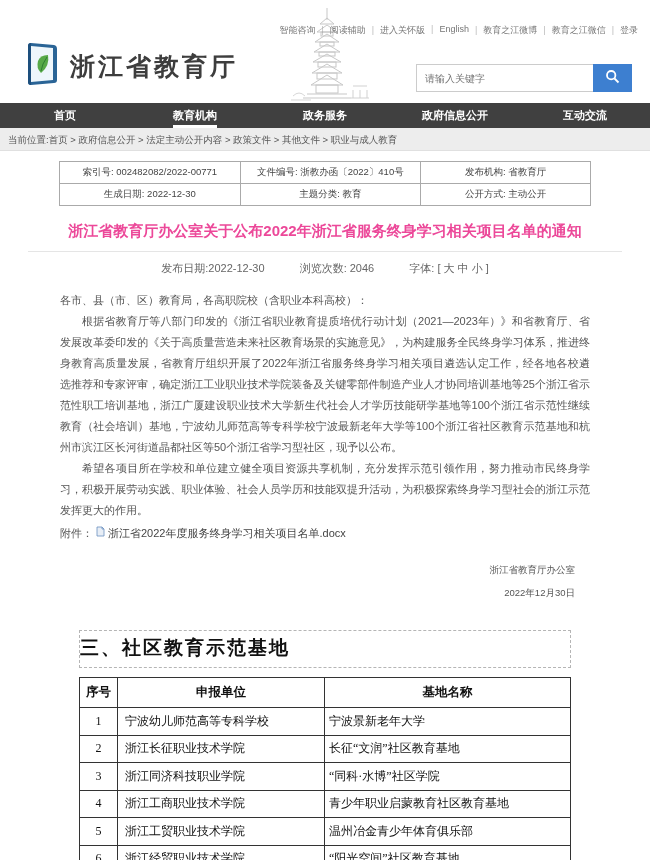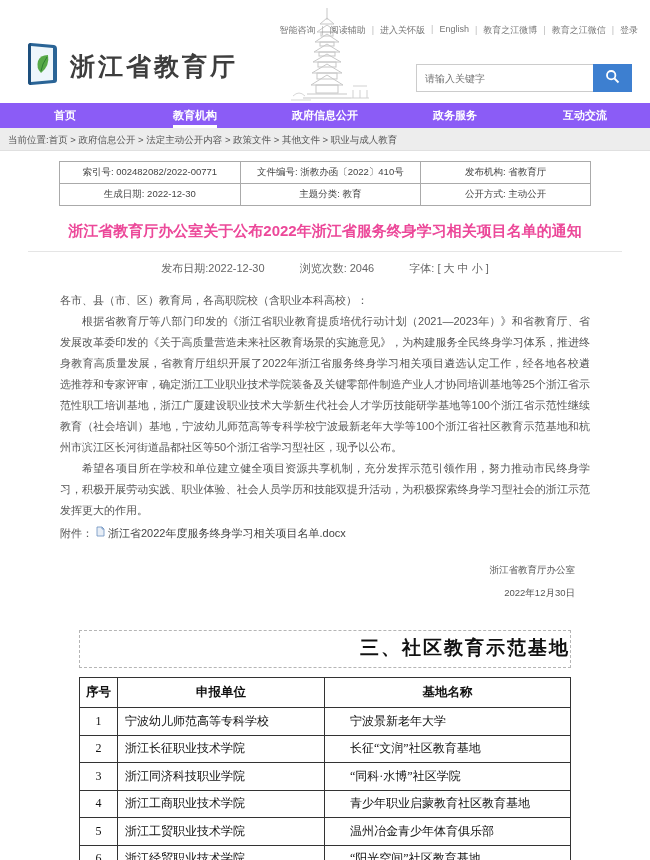--- a/index.html
+++ b/index.html
@@ -12,21 +12,21 @@
   .top-links .tlink { cursor:pointer; white-space:nowrap; }
   .top-links .tlink + .tlink::before { content:"|"; margin:0 6px; color:#bbb; }
   .logo { position:absolute; left:22px; top:42px; display:flex; align-items:center; }
   .site-name { font-family:"Liberation Serif",serif; font-size:25px; font-weight:bold; color:#3d3d3d; letter-spacing:3px; margin-left:10px; }
   .pagoda { position:absolute; left:287px; top:6px; opacity:.55; }
   .searchbar { position:absolute; right:18px; top:64px; width:216px; height:28px; display:flex; }
   .searchbar input { flex:1; border:1px solid #ccc; border-right:none; padding:0 8px; font-size:10px; color:#555; outline:none; }
   .search-btn { width:39px; height:28px; background:#3d7fd0; border:none; display:flex; align-items:center; justify-content:center; cursor:pointer; }
 
   
-  .nav { display:flex; height:25px; background:#8b5cf6; }
+  .nav { display:flex; height:25px; background:#404040; }
   .nav-item { flex:1; position:relative; color:#fff; font-size:11px; font-weight:bold; text-align:center; line-height:25px; cursor:pointer; }
   .nav-item .active-underline { position:absolute; left:50%; transform:translateX(-50%); bottom:0; width:44px; height:3px; background:#fff; }
 
   
   .breadcrumb { height:23px; line-height:23px; background:#ededed; border-bottom:1px solid #e0e0e0; font-size:9.5px; color:#555; padding-left:8px; }
 
   
   .doc-info { width:532px; margin:10px auto 0; border-collapse:collapse; }
   .doc-info td { border:1px solid #aaa; height:22px; text-align:center; font-size:9.5px; color:#444;margin-top:20px; }
   .doc-info td:nth-child(1){ width:34%; } .doc-info td:nth-child(2){ width:34%; } .doc-info td:nth-child(3){ width:32%; }
@@ -39,28 +39,28 @@
   .article-meta .font-ctl { cursor:pointer; }
   .article-body { margin:14px 60px 0; font-size:11px; color:#555; line-height:21px; text-align:justify; }
   .article-body p.indent { text-indent:2em; }
   .attachment { margin-top:2px; display:flex; align-items:center; }
   .attach-icon { display:inline-block; margin:0 3px; }
   .attachment .file { cursor:pointer; color:#444; }
   .signature { margin:14px 75px 0 0; text-align:right; font-size:9.5px; color:#555; line-height:23px; }
 
   
   .docx { margin-top:26px; }
-  .sec-title-box { width:492px; margin:0 auto; border:1px dashed #b5b5b5; padding:4px 0 6px; text-align:right; }
+  .sec-title-box { width:492px; margin:0 auto; border:1px dashed #b5b5b5; padding:4px 0 6px; text-align:left; }
   .sec-title { font-family:"Liberation Serif",serif; font-size:19px; font-weight:bold; color:#111; letter-spacing:2px; }
   .community { width:492px; margin:9px auto 0; border-collapse:collapse; font-family:"Liberation Serif",serif; color:#111; }
   .community th { border:1px solid #333; height:30px; font-size:12.5px; font-weight:bold; text-align:center; }
   .community td { border:1px solid #333; height:27.5px; font-size:12px; padding:1px 4px; }
   .community td:first-child { width:38px; text-align:center; }
   .community td:nth-child(2){ width:207px; padding-left:7px; }
-  .community td:nth-child(3){ padding-left:25px; }
+  .community td:nth-child(3){ padding-left:4px; }
 </style>
 </head>
 <body>
 
 <div class="page">
 
   <div class="header">
     <div class="top-links">
       <span class="tlink">智能咨询</span>
       <span class="tlink">阅读辅助</span>
@@ -116,22 +116,22 @@
               <line x1="9.5" y1="9.5" x2="13.5" y2="13.5"></line>
           </svg>
         </span>
       </button>
     </div>
   </div>
 
   <div class="nav">
     <div class="nav-item">首页</div>
     <div class="nav-item"><span>教育机构</span><span class="active-underline"></span></div>
+    <div class="nav-item">政务服务</div>
     <div class="nav-item">政府信息公开</div>
-    <div class="nav-item">政务服务</div>
     <div class="nav-item">互动交流</div>
   </div>
 
   <div class="breadcrumb">当前位置:首页 &gt; 政府信息公开 &gt; 法定主动公开内容 &gt; 政策文件 &gt; 其他文件 &gt; 职业与成人教育</div>
 
   <table class="doc-info">
     <tbody>
         <tr>
       <td>索引号: 002482082/2022-00771</td>
       <td>文件编号: 浙教办函〔2022〕410号</td>

